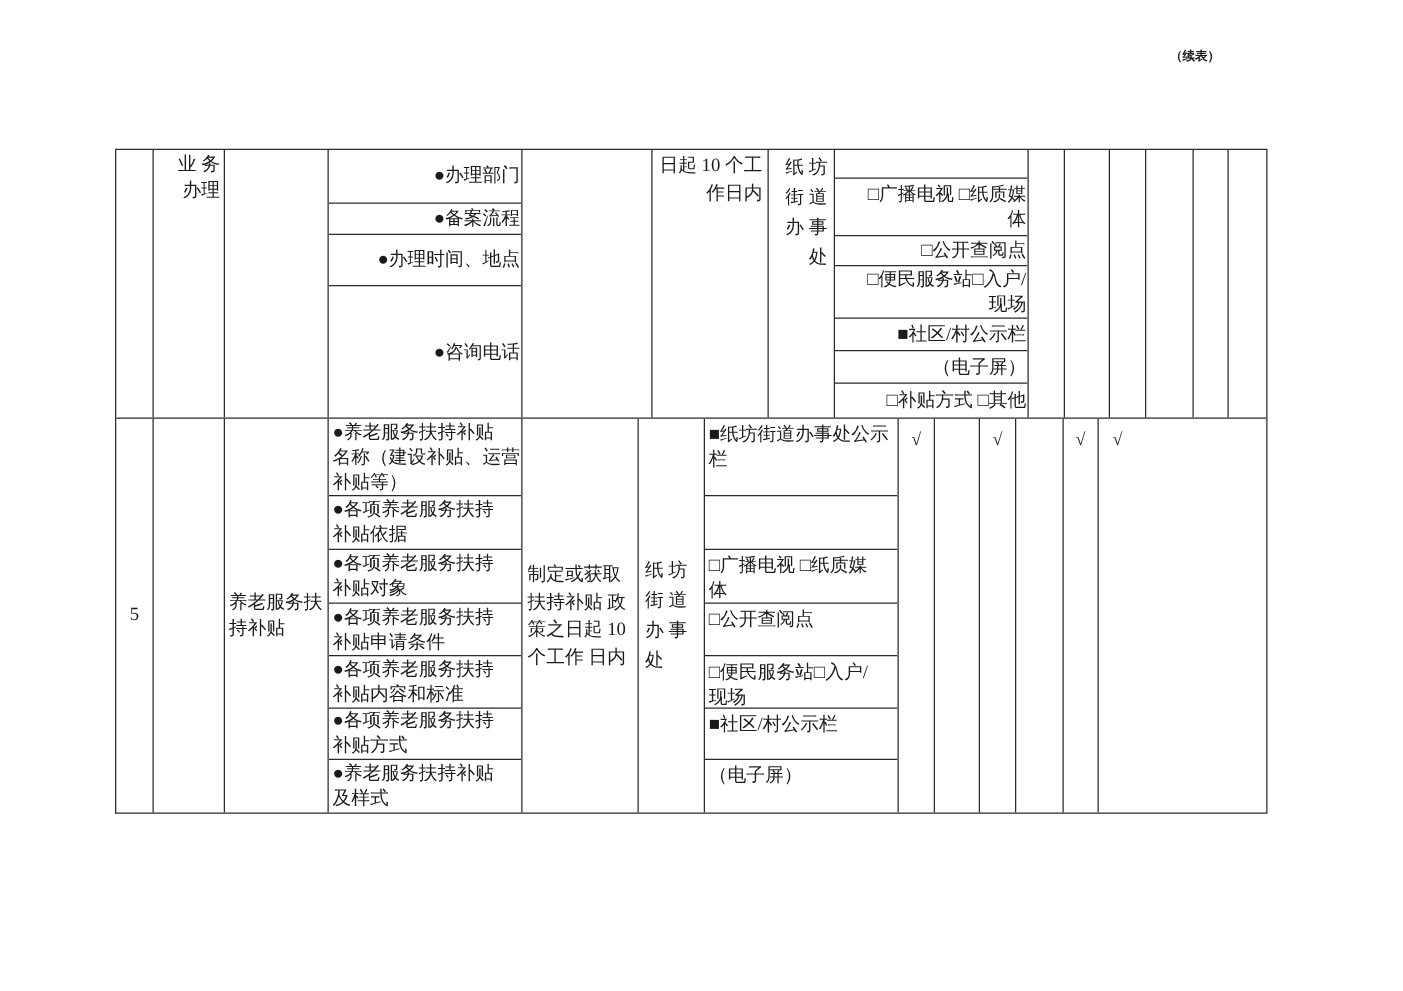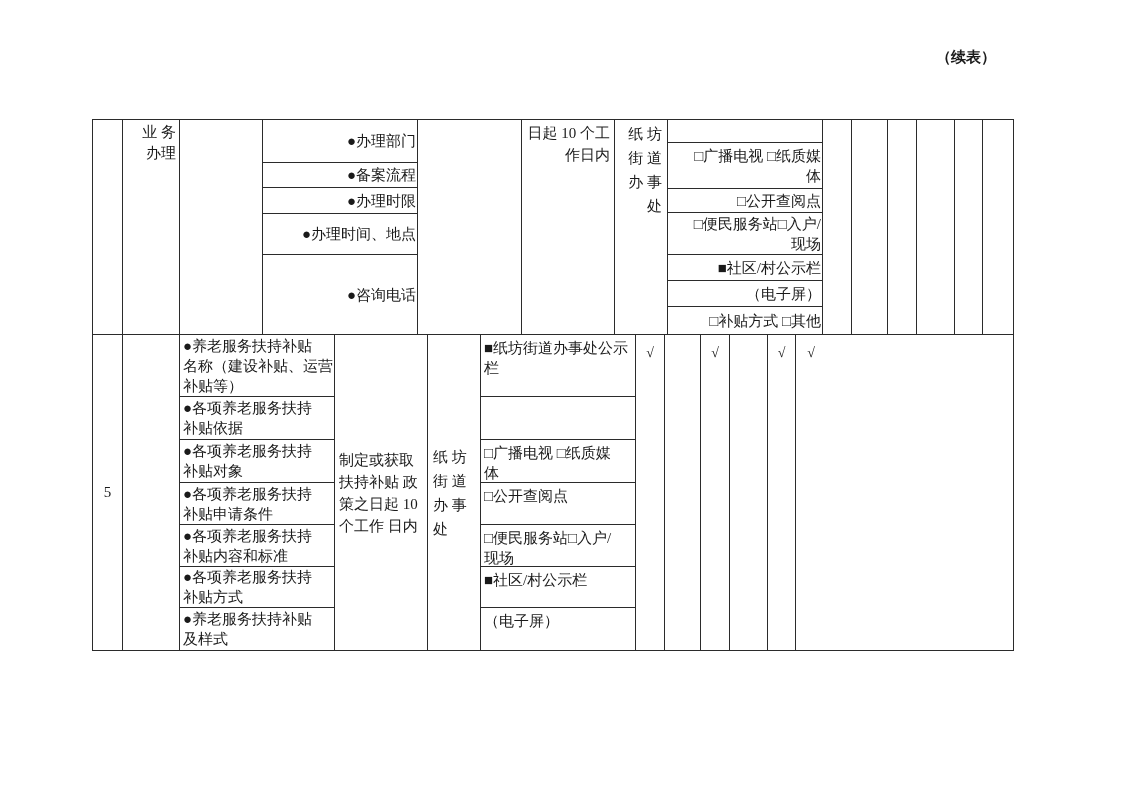--- a/index.html
+++ b/index.html
@@ -7,22 +7,22 @@
     --ink:#1a1a1a;
   }
   html,body{margin:0;padding:0;}
   body{
     width:1122px;height:793px;background:#ffffff;position:relative;
     font-family:"Liberation Serif","DejaVu Serif",serif;
     color:var(--ink);
   }
   .page{position:absolute;inset:0;background:#fff;}
   .cont-label{
-    position:absolute;left:936px;top:48px;
-    font-size:15px;font-weight:bold;white-space:pre;
+    position:absolute;left:936px;top:38px;
+    font-size:10px;font-weight:bold;white-space:pre;
   }
   .tbl{
     position:absolute;left:92px;top:119px;
     width:922px;height:532px;
     border:1px solid var(--line);
     box-sizing:border-box;
     font-size:15px;line-height:21px;
   }
   .sec{display:flex;box-sizing:border-box;}
   .sec.s1{height:215px;border-bottom:1px solid var(--line);text-align:right;}
@@ -68,21 +68,20 @@
 
     <div class="sec s1">
       <div class="col c-no plain"></div>
       <div class="col c-biz plain">业 务
 办理</div>
       <div class="col c-item plain"></div>
 
       <div class="col c-bul">
         <div class="sub" style="height:43px">●办理部门</div>
         <div class="sub" style="height:25px">●备案流程</div>
-        <div class="sub" style="height:26px">●办理时限</div>
         <div class="sub" style="height:41px">●办理时间、地点</div>
         <div class="sub last">●咨询电话</div>
       </div>
 
       <div class="col c-rule plain"></div>
       <div class="col c-time plain">日起 10 个工
 作日内</div>
       <div class="col c-unit plain">纸 坊
 街 道
 办 事
@@ -104,20 +103,22 @@
       <div class="col c-k ck2"></div>
       <div class="col c-k ck3"></div>
       <div class="col c-k ck4"></div>
       <div class="col c-k ck5"></div>
       <div class="col c-k ck6"></div>
     </div>
 
     <div class="sec s2">
       <div class="col c-no plain">5</div>
       <div class="col c-biz plain"></div>
+      <div class="col c-item plain">养老服务扶
+持补贴</div>
 
       <div class="col c-bul">
         <div class="sub" style="height:62px">●养老服务扶持补贴
 名称（建设补贴、运营
 补贴等）</div>
         <div class="sub" style="height:43px">●各项养老服务扶持
 补贴依据</div>
         <div class="sub" style="height:43px">●各项养老服务扶持
 补贴对象</div>
         <div class="sub" style="height:42px">●各项养老服务扶持

